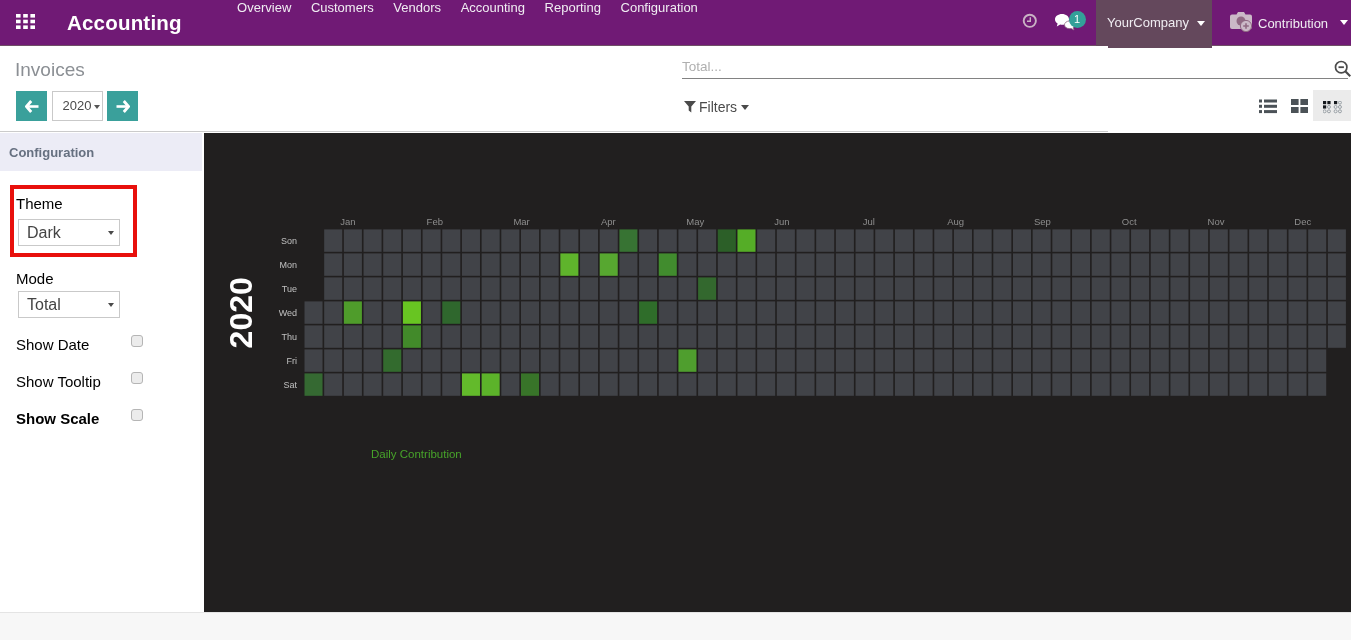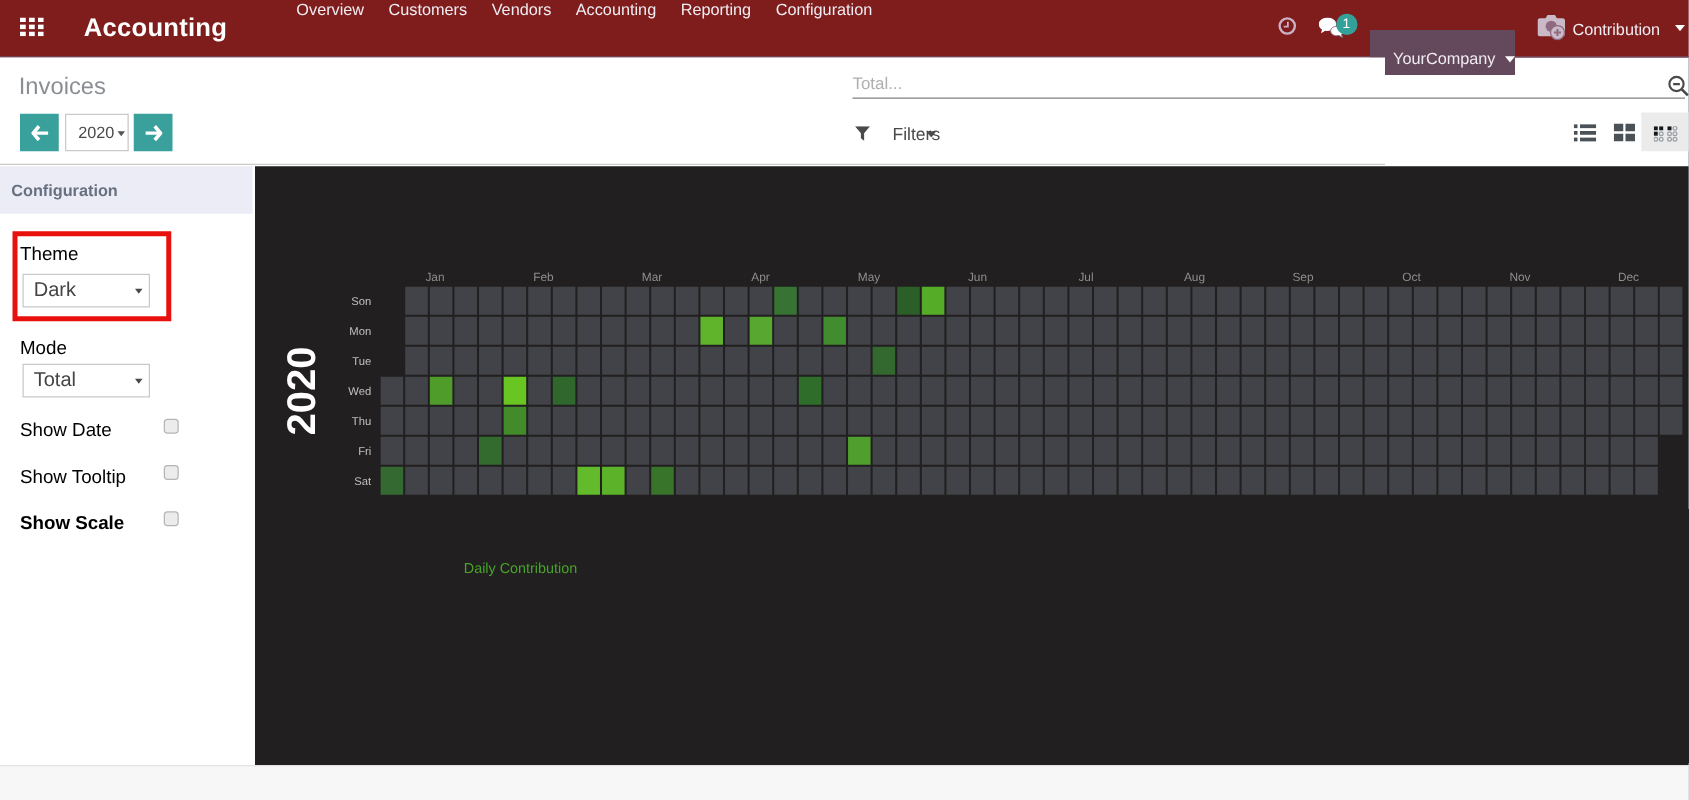--- a/index.html
+++ b/index.html
@@ -1,17 +1,17 @@
 <!DOCTYPE html>
 <html><head><meta charset="utf-8">
 <style>
 *{margin:0;padding:0;box-sizing:border-box;}
 body{width:1351px;height:640px;overflow:hidden;font-family:"Liberation Sans",sans-serif;position:relative;background:#fff;}
 .abs{position:absolute;}
-.nav{position:absolute;left:0;top:0;width:1351px;height:46px;background:#7f1d1d;border-bottom:1.5px solid #6F4F66;}
+.nav{position:absolute;left:0;top:0;width:1351px;height:46px;background:#701a75;border-bottom:1.5px solid #6F4F66;}
 .nav .brand{position:absolute;left:67px;top:10.5px;color:#fff;font-size:20.5px;font-weight:bold;letter-spacing:0.2px;}
 .menu{position:absolute;left:227.3px;top:0;height:46px;display:flex;align-items:flex-start;}
 .menu span{padding:0 9.8px;color:#F0EDF2;font-size:13px;}
 .cp{position:absolute;left:0;top:46px;width:1108px;height:86px;background:#fff;border-bottom:1px solid #CBCBCB;padding-left:48px;}
 .btn-teal{position:absolute;width:31px;height:30px;background:#3AA09B;border:none;color:#fff;display:flex;align-items:center;justify-content:center;}
 .sidebar{position:absolute;left:0;top:133px;width:204px;height:479px;background:#fff;}
 .darkarea{position:absolute;left:204px;top:133px;width:1147px;height:479px;background:#211F1F;}
 .footer{position:absolute;left:0;top:612px;width:1351px;height:28px;background:#F7F7F7;border-top:1px solid #E4E4E4;}
 .sel{position:absolute;left:18px;width:102px;height:27px;background:#fff;border:1px solid #C9C9C9;font-size:16px;color:#444;line-height:25px;padding-left:8px;}
 .sel:after{content:"";position:absolute;right:5px;top:11px;border-left:3.5px solid transparent;border-right:3.5px solid transparent;border-top:4.5px solid #4A4A4A;}
@@ -43,21 +43,21 @@
     </div>
   <svg class="abs" style="left:1022px;top:13px" width="16" height="16" viewBox="0 0 16 16">
     <circle cx="7.8" cy="7.8" r="6.1" fill="none" stroke="#C9B2C4" stroke-width="1.9"></circle>
     <path d="M8.3 4.3 L8.3 8.3 L5 8.3" fill="none" stroke="#C9B2C4" stroke-width="1.4"></path>
   </svg>
   <svg class="abs" style="left:1055px;top:14px" width="22" height="19" viewBox="0 0 22 19">
     <path d="M7 0 C3.1 0 0 2.4 0 5.4 C0 7.1 1 8.6 2.6 9.6 L1.8 12.6 L5.2 10.5 C5.8 10.7 6.4 10.8 7 10.8 C10.9 10.8 14 8.4 14 5.4 C14 2.4 10.9 0 7 0 Z" fill="#fff"></path>
     <path d="M14.5 7 C11.7 7 9.5 8.7 9.5 10.8 C9.5 12.9 11.7 14.6 14.5 14.6 C15.1 14.6 15.7 14.5 16.2 14.4 L19 16 L18.2 13.6 C19.3 12.9 20 11.9 20 10.8 C20 8.7 17.3 7 14.5 7 Z" fill="#fff" stroke="#906983" stroke-width="0.8"></path>
   </svg>
   <div class="abs" style="left:1068.5px;top:10.5px;width:17px;height:17px;border-radius:50%;background:#33A099;color:#fff;font-size:11px;text-align:center;line-height:17px;">1</div>
-  <div class="abs" style="left:1096px;top:0;width:116px;height:36px;background:#64485C;color:#F0EDF2;font-size:13px;line-height:46px;text-align:right;padding-left:11px;margin-top:24px;">YourCompany <span class="caret" style="margin-left:4px;"></span></div>
+  <div class="abs" style="left:1096px;top:0;width:116px;height:48px;background:#64485C;color:#F0EDF2;font-size:13px;line-height:46px;text-align:left;padding-left:11px;">YourCompany <span class="caret" style="margin-left:4px;"></span></div>
   <svg class="abs" style="left:1230px;top:11px" width="26" height="23" viewBox="0 0 26 23">
     <path d="M2 3.5 L6.5 3.5 L8 1 L14 1 L15.5 3.5 L20 3.5 Q22 3.5 22 5.5 L22 16 Q22 18 20 18 L2 18 Q0 18 0 16 L0 5.5 Q0 3.5 2 3.5 Z" fill="#CBB9C7"></path>
     <circle cx="11" cy="10" r="4.5" fill="#906983"></circle>
     <circle cx="16" cy="15" r="5.6" fill="#CBB9C7" stroke="#906983" stroke-width="1"></circle>
     <path d="M16 12.2 L16 17.8 M13.2 15 L18.8 15" stroke="#906983" stroke-width="1.6"></path>
   </svg>
   <span class="abs" style="left:1258px;top:15.5px;color:#F0EDF2;font-size:13px;">Contribution</span>
   <span class="caret abs" style="left:1340px;top:20px;"></span>
 </div>
 
@@ -79,21 +79,21 @@
   <div class="abs" style="left:682px;top:13px;font-size:13.5px;color:#AFAFAF;">Total...</div>
   <div class="abs" style="left:682px;top:31.5px;width:666px;border-top:1.5px solid #828282;"></div>
   <svg class="abs" style="left:1333.5px;top:13.5px" width="18" height="18" viewBox="0 0 18 18">
     <circle cx="7.2" cy="7.2" r="5.7" fill="none" stroke="#4A4A4A" stroke-width="1.7"></circle>
     <path d="M4.5 7.2 L9.9 7.2" stroke="#4A4A4A" stroke-width="1.8"></path>
     <path d="M11.3 11.3 L16.3 16.3" stroke="#4A4A4A" stroke-width="2.2"></path>
   </svg>
   <svg class="abs" style="left:684px;top:55px" width="12" height="12" viewBox="0 0 12 12">
       <path d="M0 0 L12 0 L7.3 5.5 L7.3 11.5 L4.7 9.5 L4.7 5.5 Z" fill="#4A4A4A"></path>
     </svg>
-  <div class="abs" style="left:714px;top:53px;font-size:14px;color:#4A4A4A;">Filters</div>
+  <div class="abs" style="left:699px;top:53px;font-size:14px;color:#4A4A4A;">Filters</div>
   <span class="caret abs" style="left:741px;top:58.5px;border-top-color:#4A4A4A;"></span>
   <svg class="abs" style="left:1259px;top:53px" width="18" height="15" viewBox="0 0 18 15">
     <g fill="#4B5257">
       <rect x="0" y="0.5" width="3" height="3"></rect>
         <rect x="0" y="5.8" width="3" height="3"></rect>
         <rect x="0" y="11.1" width="3" height="3"></rect>
       <rect x="5" y="0.5" width="13" height="3"></rect>
         <rect x="5" y="5.8" width="13" height="3"></rect>
         <rect x="5" y="11.1" width="13" height="3"></rect>
     </g>

